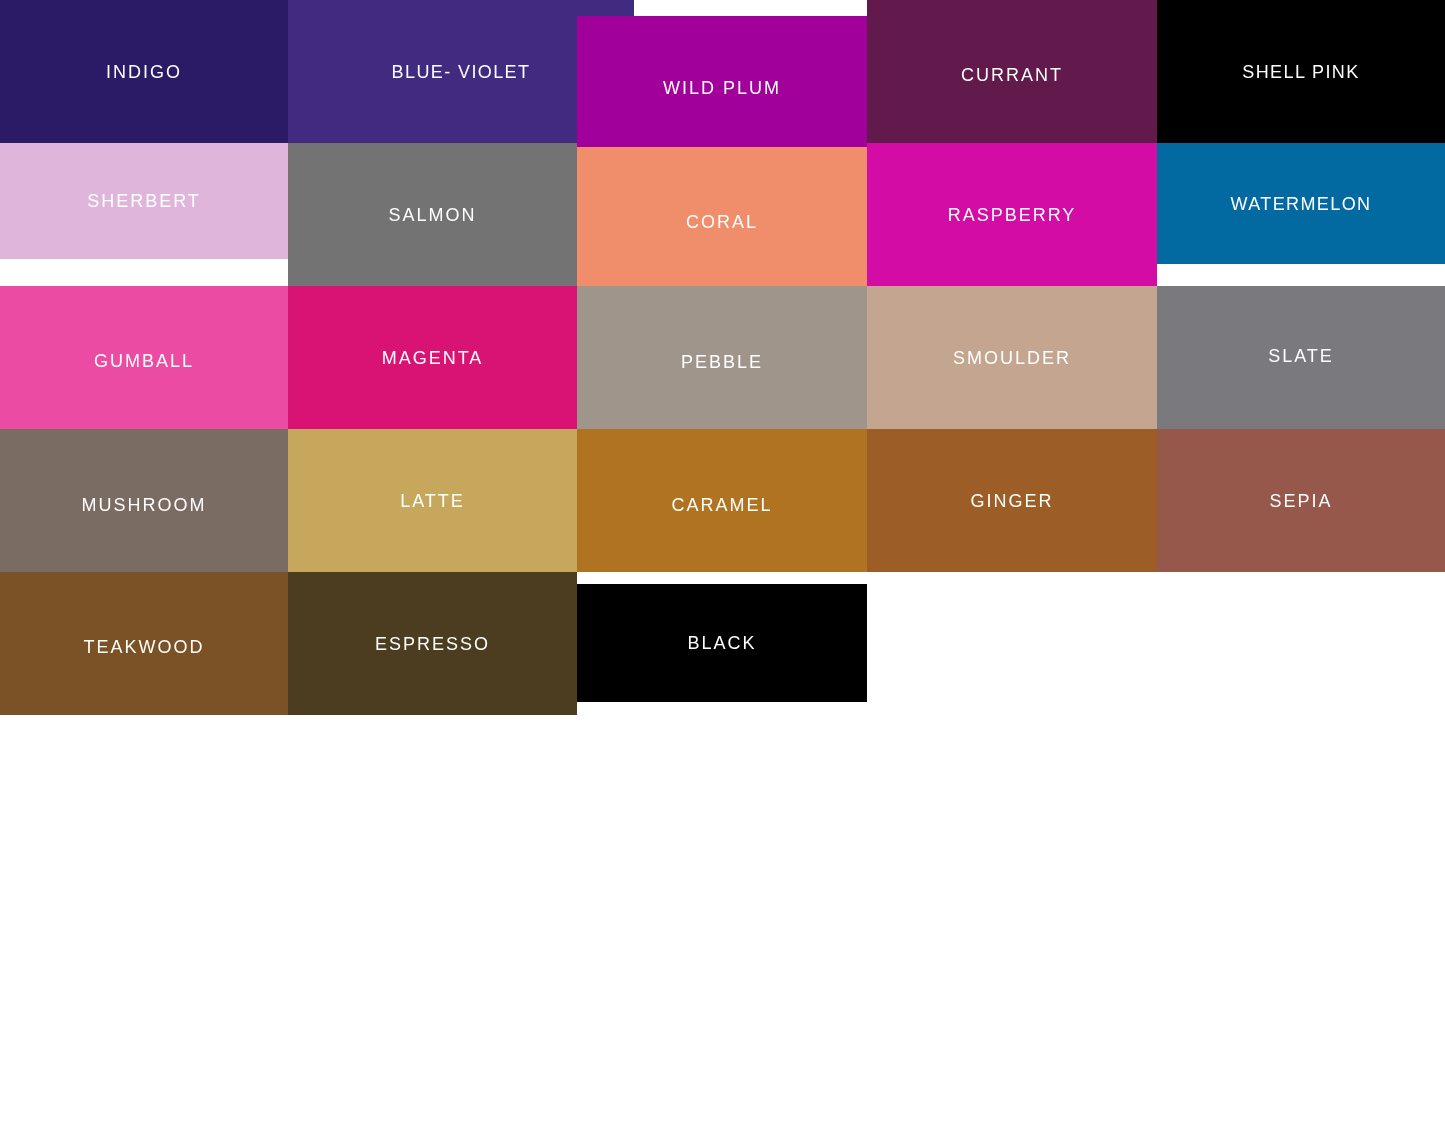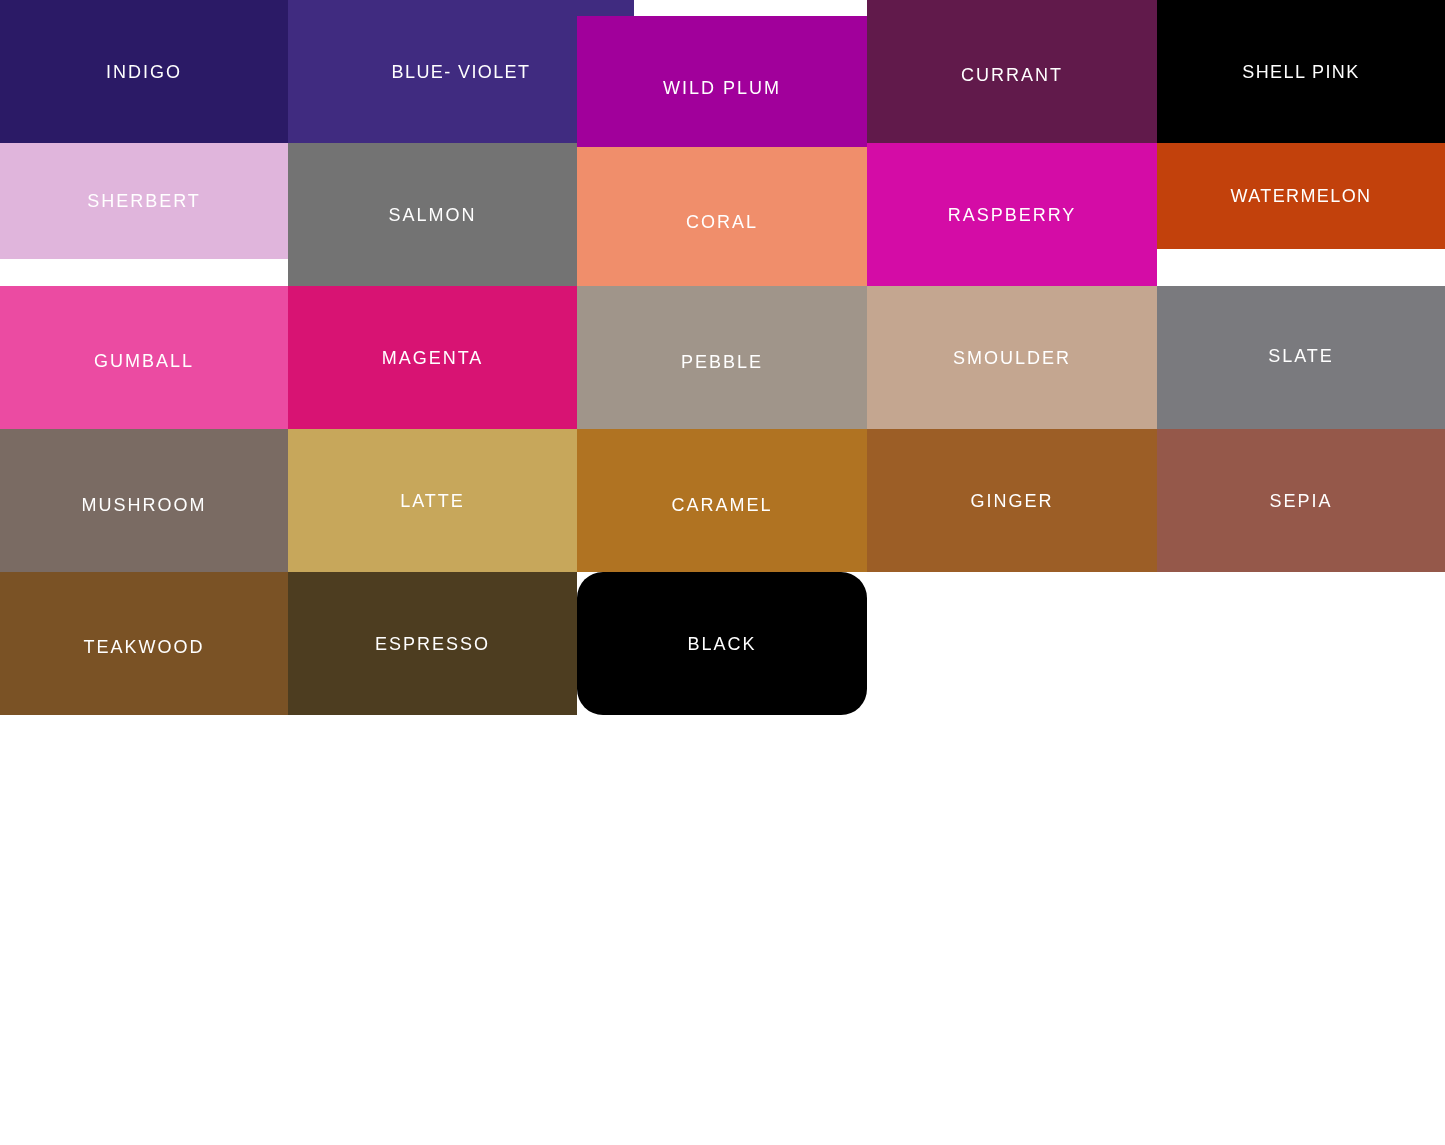--- a/index.html
+++ b/index.html
@@ -66,21 +66,21 @@
     </div>
     <div class="swatch" style="left: 288px; top: 143px; width: 289px; height: 143px; background: #737373;">
       <span class="swatch-label" style="color: rgb(255, 255, 255);">SALMON</span>
     </div>
     <div class="swatch" style="left: 577px; top: 147px; width: 290px; height: 143px; background: rgb(240, 142, 107);">
       <span class="swatch-label" style="transform: translate(0px, 3px); color: rgb(255, 255, 255);">CORAL</span>
     </div>
     <div class="swatch" style="left: 867px; top: 143px; width: 290px; height: 143px; background: rgb(212, 12, 166);">
       <span class="swatch-label" style="color: rgb(255, 255, 255);">RASPBERRY</span>
     </div>
-    <div class="swatch" style="left: 1157px; top: 143px; width: 288px; height: 106px; background: #c2410c;">
+    <div class="swatch" style="left: 1157px; top: 143px; width: 288px; height: 121px; background: #0369a1;">
       <span class="swatch-label tight" style="color: rgb(255, 255, 255);">WATERMELON</span>
     </div>
     <div class="swatch" style="left: 0px; top: 286px; width: 288px; height: 143px; background: rgb(235, 75, 162);">
       <span class="swatch-label" style="transform: translate(0px, 3px); color: rgb(255, 255, 255);">GUMBALL</span>
     </div>
     <div class="swatch" style="left: 288px; top: 286px; width: 289px; height: 143px; background: rgb(216, 19, 115);">
       <span class="swatch-label" style="color: rgb(255, 255, 255);">MAGENTA</span>
     </div>
     <div class="swatch" style="left: 577px; top: 286px; width: 290px; height: 143px; background: rgb(160, 149, 138);">
       <span class="swatch-label" style="transform: translate(0px, 4px); color: rgb(255, 255, 255);">PEBBLE</span>
@@ -105,16 +105,16 @@
     </div>
     <div class="swatch" style="left: 1157px; top: 429px; width: 288px; height: 143px; background: rgb(149, 88, 74);">
       <span class="swatch-label" style="color: rgb(255, 255, 255);">SEPIA</span>
     </div>
     <div class="swatch" style="left: 0px; top: 572px; width: 288px; height: 143px; background: rgb(122, 82, 37);">
       <span class="swatch-label" style="transform: translate(0px, 3px); color: rgb(255, 255, 255);">TEAKWOOD</span>
     </div>
     <div class="swatch" style="left: 288px; top: 572px; width: 289px; height: 143px; background: rgb(77, 61, 32);">
       <span class="swatch-label" style="color: rgb(255, 255, 255);">ESPRESSO</span>
     </div>
-    <div class="swatch" style="left: 577px; top: 572px; width: 290px; height: 143px; background: rgb(0, 0, 0); border-radius: 26px;">
+    <div class="swatch" style="left: 577px; top: 584px; width: 290px; height: 118px; background: rgb(0, 0, 0);">
       <span class="swatch-label" style="color: rgb(255, 255, 255);">BLACK</span>
     </div>
   </div>
 
 </body></html>

